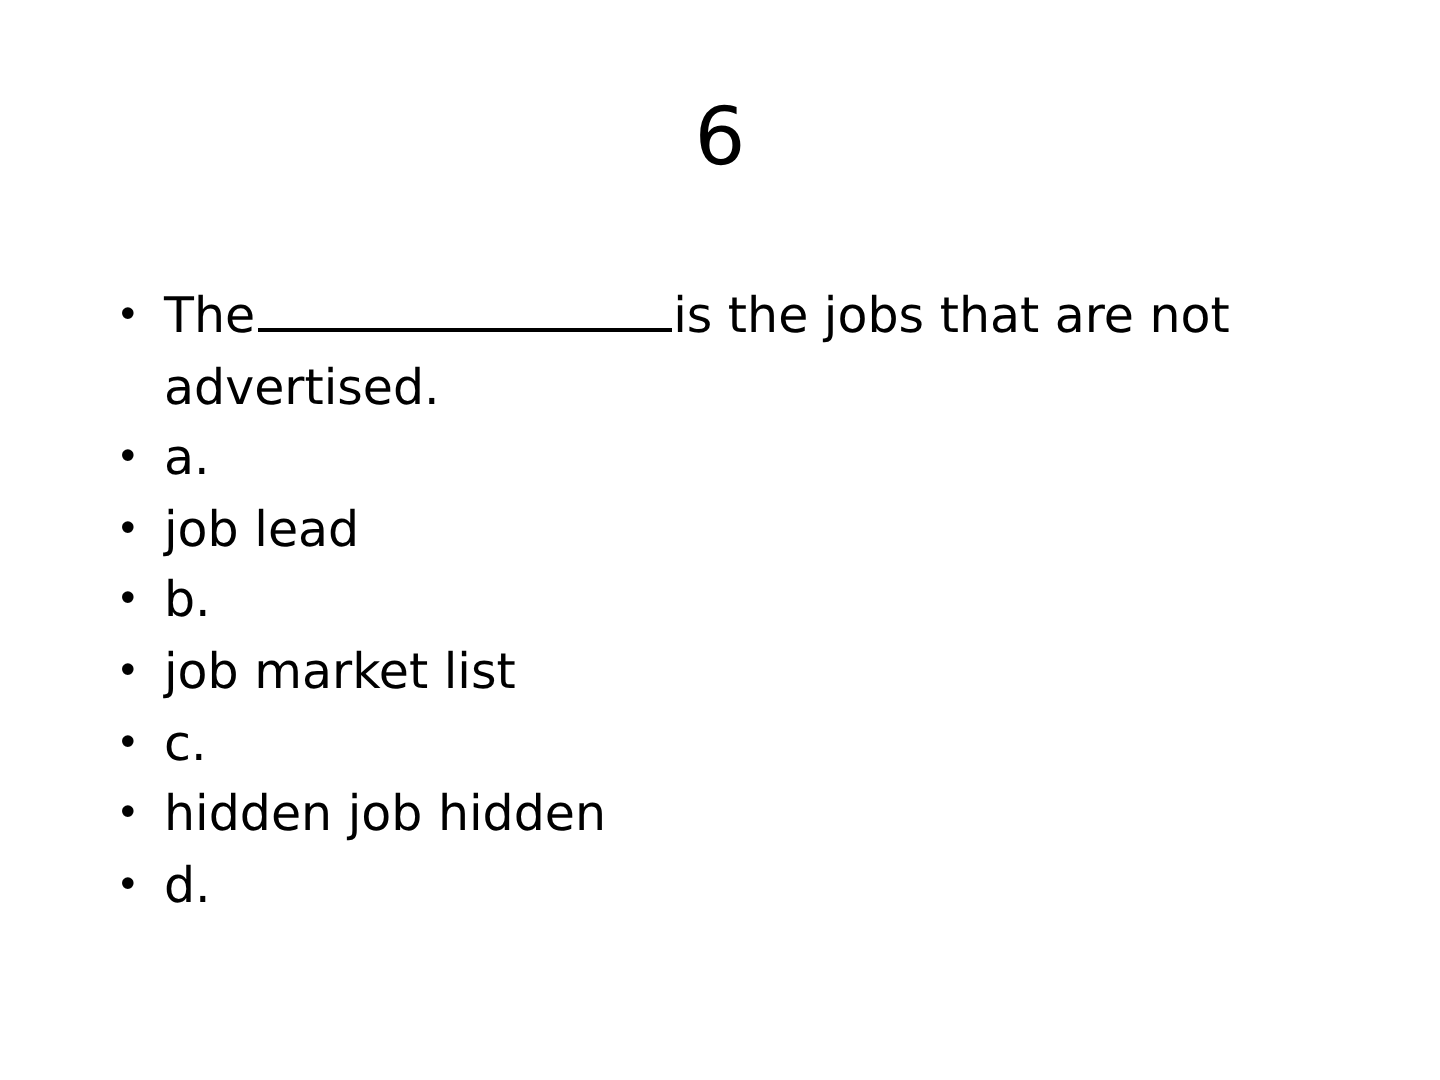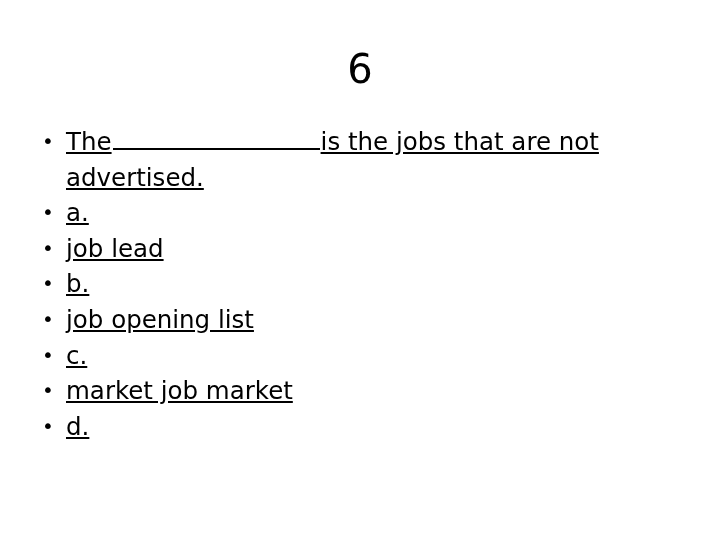--- a/index.html
+++ b/index.html
@@ -38,23 +38,22 @@
 
   
   .body-box {
     position: absolute;
     left: 28px;
     top: 124px;
     width: 664px;
   }
   ul.bullets {
     list-style: none;
-    margin: 0;
+    margin: 16px;
     padding: 0;
-    text-decoration: underline;
   }
   ul.bullets > li {
     position: relative;
     padding-left: 38px;
     font-size: 24.5px;
     line-height: 35.6px;
     color: #000000;
     margin: 0;
   }
   ul.bullets > li::before {
@@ -96,29 +95,29 @@
 
       <li>
         <span>job lead</span>
       </li>
 
       <li>
         <span>b.</span>
       </li>
 
       <li>
-        <span>job opening list</span>
+        <span>job market list</span>
       </li>
 
       <li>
         <span>c.</span>
       </li>
 
       <li>
-        <span>market job market</span>
+        <span>hidden job hidden</span>
       </li>
 
       <li>
         <span>d.</span>
       </li>
 
 
     </ul>
   </div>
 

